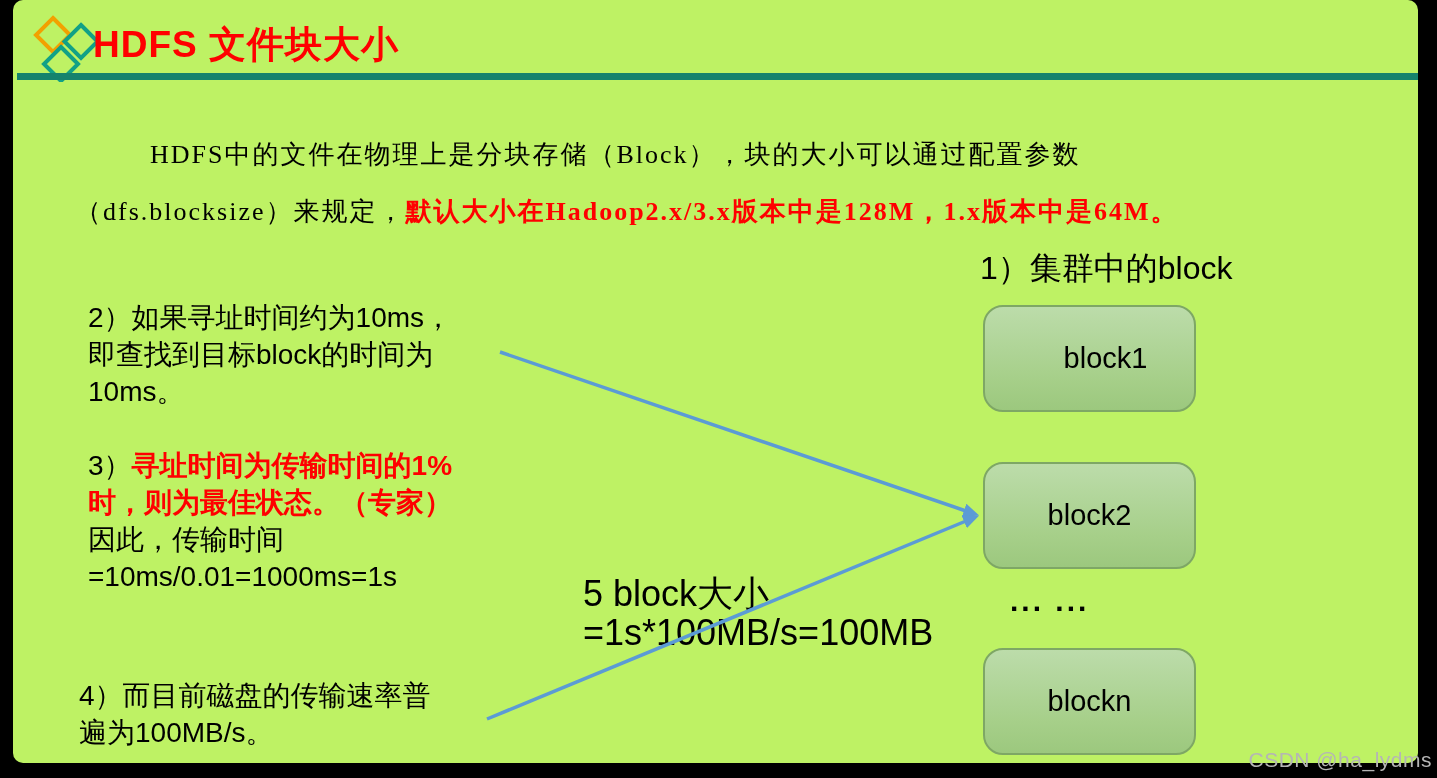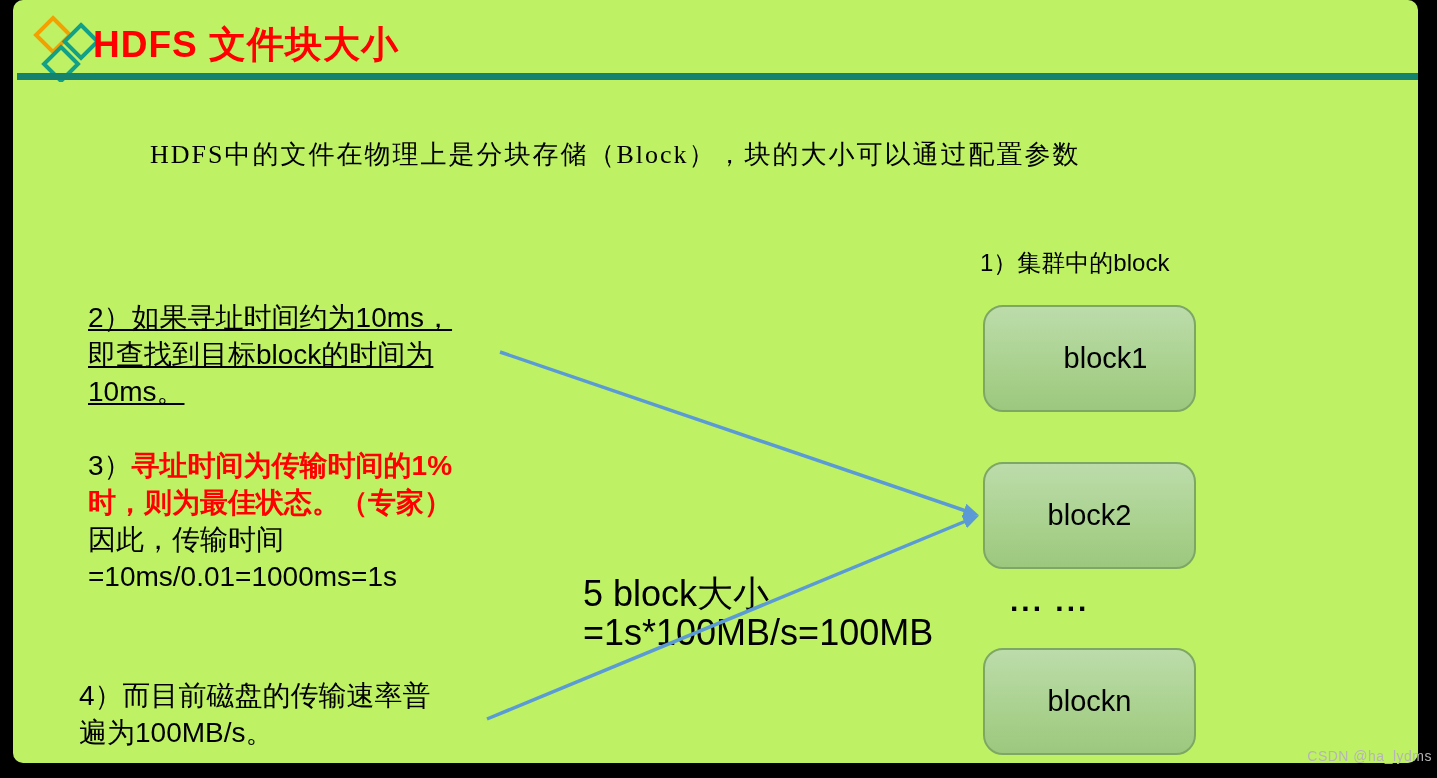--- a/index.html
+++ b/index.html
@@ -17,56 +17,59 @@
   }
   .divider{
     position:absolute;left:4px;right:0;top:73px;height:7px;background:#15826d;
   }
   .serifline{font-family:"Liberation Serif","DejaVu Serif",serif;font-size:26px;color:#000;letter-spacing:2px;}
   .intro1{left:137px;top:137px;}
   .intro2{left:62px;top:194px;}
   .red{color:#ff0000;}
   .bold{font-weight:bold;}
   .note{font-size:28px;color:#000;line-height:37px;}
-  .note2{left:75px;top:299px;text-decoration:underline;}
+  .note2{left:75px;top:299px;}
   .note3{left:75px;top:447px;}
   .note4{left:66px;top:677px;}
-  .cluster-label{left:967px;top:247px;font-size:24px;color:#000;font-weight:500;}
+  .cluster-label{left:967px;top:247px;font-size:32px;color:#000;font-weight:500;}
   .block{
     position:absolute;left:970px;width:213px;height:107px;
     background:linear-gradient(180deg,#bcdcaa 0%,#a6cf89 70%,#9cc87e 100%);
     border:2px solid #7ea765;border-radius:20px;
     display:flex;align-items:center;justify-content:center;
     font-size:29px;color:#000;box-sizing:border-box;
   }
   .block1{top:305px;padding-left:32px;}
   .block2{top:462px;}
   .blockn{top:648px;}
   .ellipsis{left:997px;top:584px;font-size:30px;font-weight:bold;color:#000;letter-spacing:3px;}
   .calc{left:570px;top:574px;font-size:36px;color:#000;line-height:39px;}
   .arrows{position:absolute;left:0;top:0;pointer-events:none;}
   .watermark{
-    position:absolute;right:5px;top:748px;font-size:14px;color:#b5b5b5;letter-spacing:0.5px;
+    position:absolute;right:5px;top:748px;font-size:21px;color:#b5b5b5;letter-spacing:0.5px;
   }
 </style>
 </head>
 <body>
 
 <div class="stage">
   <div class="slide">
 
     <svg class="abs" style="left:12px;top:4px;" width="78" height="78" viewBox="0 0 78 78">
       <path d="M28 14 L45 31 L28 48 L11 31 Z" fill="none" stroke="#f2a100" stroke-width="4"></path>
       <path d="M56 21 L72.5 37.5 L56 54 L39.5 37.5 Z" fill="none" stroke="#12a186" stroke-width="4"></path>
       <path d="M36 43 L53 60 L36 77 L19 60 Z" fill="none" stroke="#12a186" stroke-width="4"></path>
     </svg>
     <div class="abs title">HDFS 文件块大小</div>
     <div class="divider"></div>
 
     <div class="abs serifline intro1">HDFS中的文件在物理上是分块存储（Block），块的大小可以通过配置参数</div>
+    <div class="abs serifline intro2">
+      <span>（dfs.blocksize）来规定，</span><span class="red bold">默认大小在Hadoop2.x/3.x版本中是128M，1.x版本中是64M。</span>
+    </div>
 
     <div class="abs note note2">
       <div>2）如果寻址时间约为10ms，</div>
       <div>即查找到目标block的时间为</div>
       <div>10ms。</div>
     </div>
 
     <div class="abs note note3">
       <div>
         <span>3）</span><span class="red bold">寻址时间为传输时间的1%</span>

